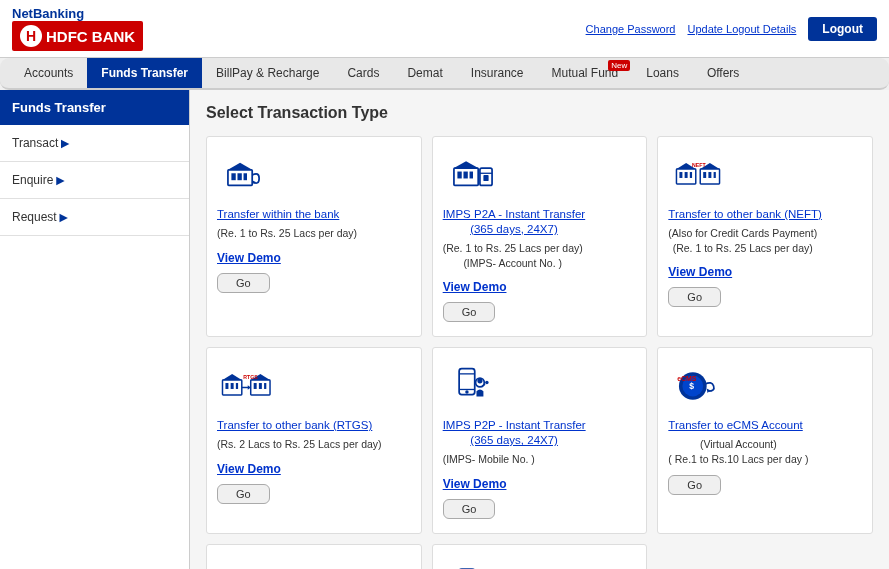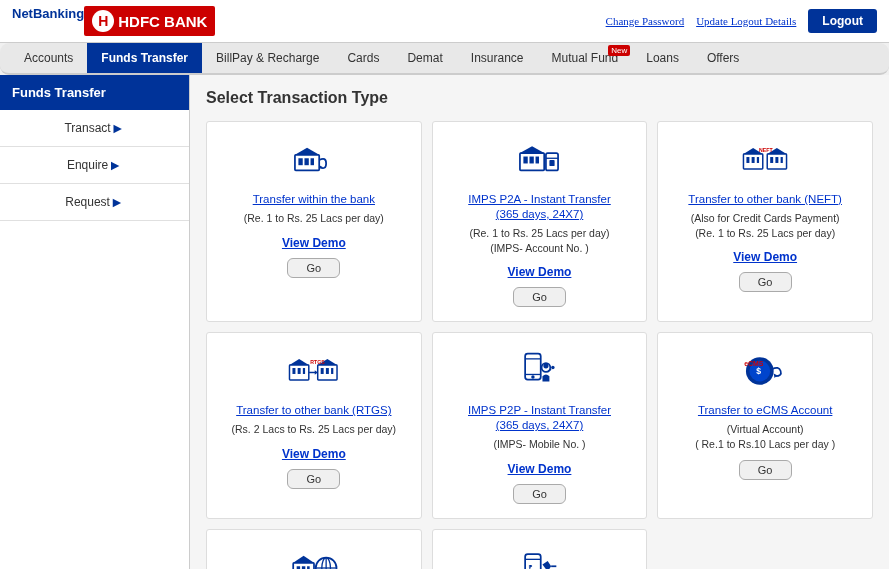--- a/index.html
+++ b/index.html
@@ -1,53 +1,53 @@
 <!DOCTYPE html>
 <html><head>
   <meta charset="utf-8">
   <style>
     * { box-sizing: border-box; margin: 0; padding: 0; }
     body { font-family: Arial, sans-serif; font-size: 12px; background: #f0f0f0; }
 
     
     .header { background: #fff; border-bottom: 1px solid #ccc; padding: 6px 12px; display: flex; align-items: center; justify-content: space-between; }
-    .logo-area { display: flex; flex-direction: row; align-items: flex-start; }
+    .logo-area { display: flex; flex-direction: column; align-items: flex-start; }
     .netbanking-text { color: #003399; font-size: 13px; font-weight: bold; }
     .hdfc-logo { background: #cc0000; color: #fff; font-size: 15px; font-weight: bold; padding: 4px 8px; display: flex; align-items: center; gap: 4px; border-radius: 2px; }
     .hdfc-logo .h-icon { width: 22px; height: 22px; background: #fff; display: inline-flex; align-items: center; justify-content: center; border-radius: 50%; }
     .hdfc-logo .h-icon span { color: #cc0000; font-weight: 900; font-size: 14px; }
     .welcome-area { font-size: 11px; color: #333; text-align: left; }
     .welcome-area .welcome-line { font-weight: bold; color: #333; }
     .welcome-area .login-line { color: #666; }
     .header-actions { display: flex; align-items: center; gap: 12px; }
-    .header-link { color: #0033cc; font-size: 11px; text-decoration: underline; cursor: pointer; font-family: Liberation Serif, serif; }
+    .header-link { color: #0033cc; font-size: 11px; text-decoration: underline; cursor: pointer; }
     .logout-btn { background: #003399; color: #fff; border: none; padding: 5px 14px; font-size: 12px; font-weight: bold; cursor: pointer; border-radius: 3px; }
 
     
     .nav-bar { background: #e8e8e8; display: flex; border-bottom: 2px solid #ccc; padding: 0 10px; border-radius: 9px; }
     .nav-item { padding: 8px 14px; font-size: 12px; cursor: pointer; color: #333; position: relative; white-space: nowrap; }
     .nav-item.active { background: #003399; color: #fff; font-weight: bold; }
     .nav-item .new-badge { position: absolute; top: 2px; right: 2px; background: #cc0000; color: #fff; font-size: 8px; padding: 1px 3px; border-radius: 2px; }
 
     
     .main-layout { display: flex; min-height: 490px; }
 
     
     .sidebar { width: 190px; background: #fff; border-right: 1px solid #ccc; flex-shrink: 0; }
     .sidebar-title { background: #003399; color: #fff; font-size: 13px; font-weight: bold; padding: 10px 12px; }
-    .sidebar-item { display: flex; align-items: center; justify-content: center; padding: 10px 12px; border-bottom: 1px solid #e0e0e0; cursor: pointer; font-size: 12px; color: #333; }
+    .sidebar-item { display: flex; align-items: center; justify-content: flex-start; padding: 10px 12px; border-bottom: 1px solid #e0e0e0; cursor: pointer; font-size: 12px; color: #333; }
     .sidebar-arrow { color: #003399; font-size: 14px; font-weight: bold; }
 
     
     .content { flex: 1; padding: 14px 16px; background: #f5f5f5; }
     .page-title { font-size: 16px; font-weight: bold; color: #333; margin-bottom: 14px; }
 
     
     .cards-grid { display: grid; grid-template-columns: repeat(3, 1fr); gap: 10px; }
-    .trans-card { background: #fff; border: 1px solid #ddd; border-radius: 3px; padding: 14px 10px; text-align: center; display: flex; flex-direction: column; align-items: center; gap: 4px; }
+    .trans-card { background: #fff; border: 1px solid #ddd; border-radius: 3px; padding: 14px 10px; text-align: center; display: flex; flex-direction: column; align-items: flex-start; gap: 4px; }
     .trans-card .icon-area { width: 60px; height: 48px; display: flex; align-items: center; justify-content: center; margin-bottom: 4px; }
     .trans-card .card-title { color: #0033cc; font-size: 11.5px; text-decoration: underline; cursor: pointer; line-height: 1.3; }
     .trans-card .card-desc { font-size: 10.5px; color: #333; line-height: 1.4; }
     .trans-card .view-demo { color: #0033cc; font-weight: bold; font-size: 12px; text-decoration: underline; cursor: pointer; margin-top: 6px; }
     .go-btn { background: #f0f0f0; border: 1px solid #aaa; padding: 3px 18px; font-size: 11px; cursor: pointer; border-radius: 6px; margin-top: 4px; color: #333; }
 
     
     .icon-svg { width: 52px; height: 44px; }
   </style>
 </head>

